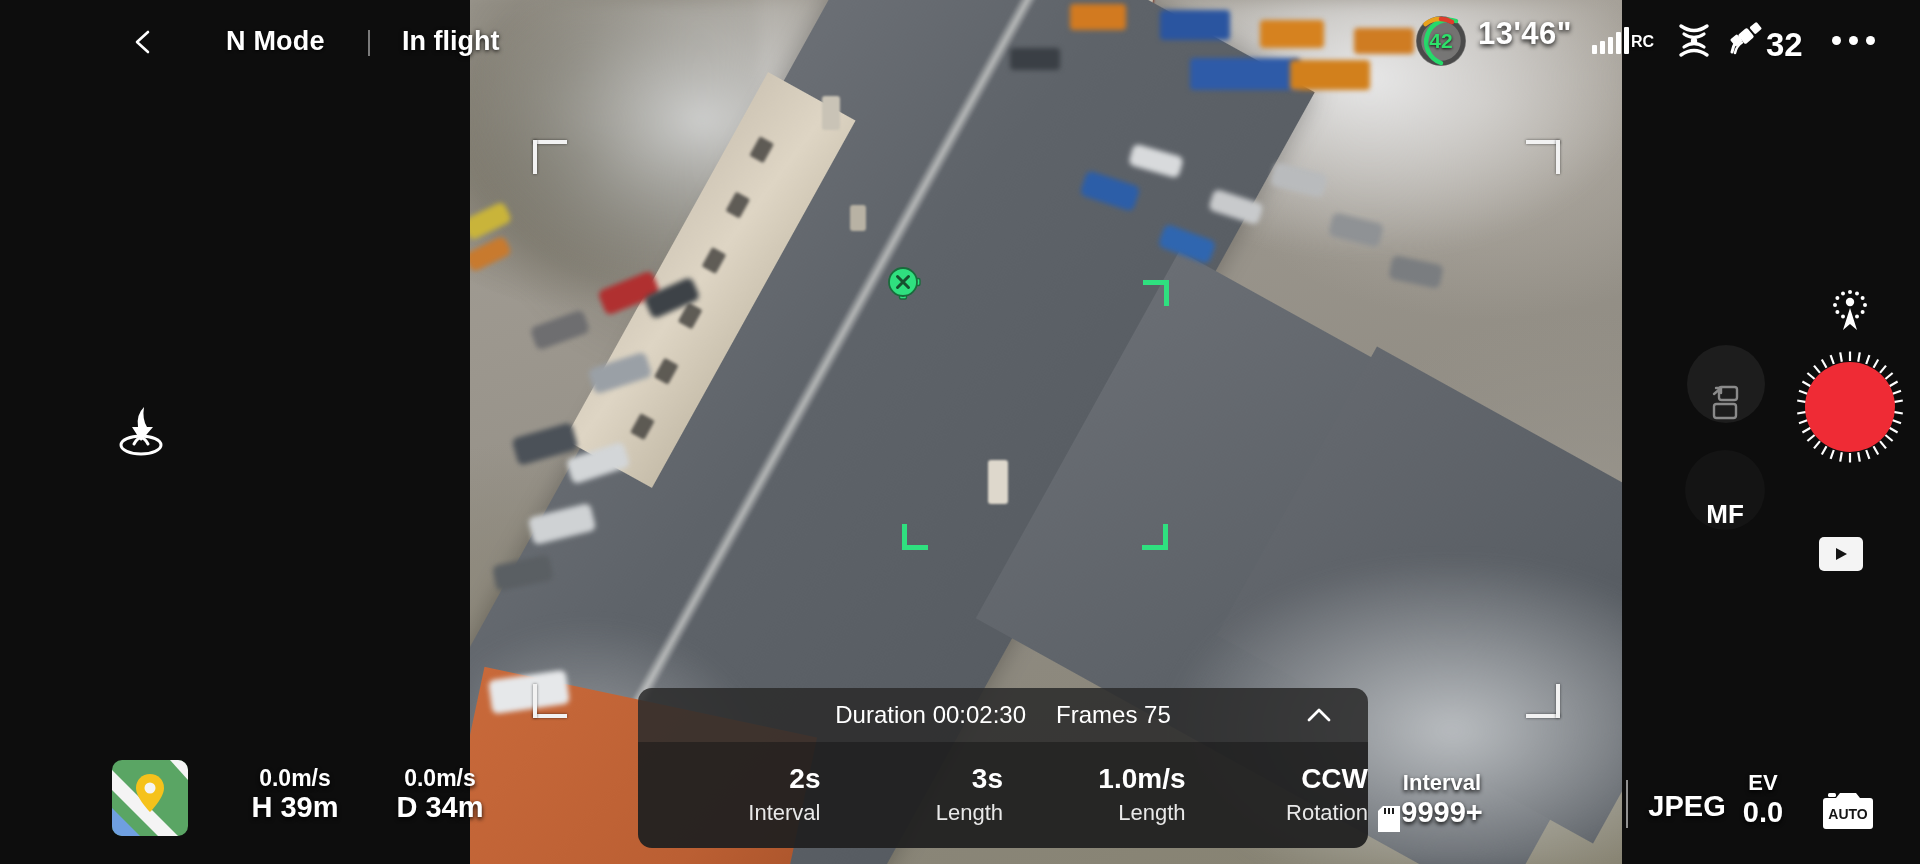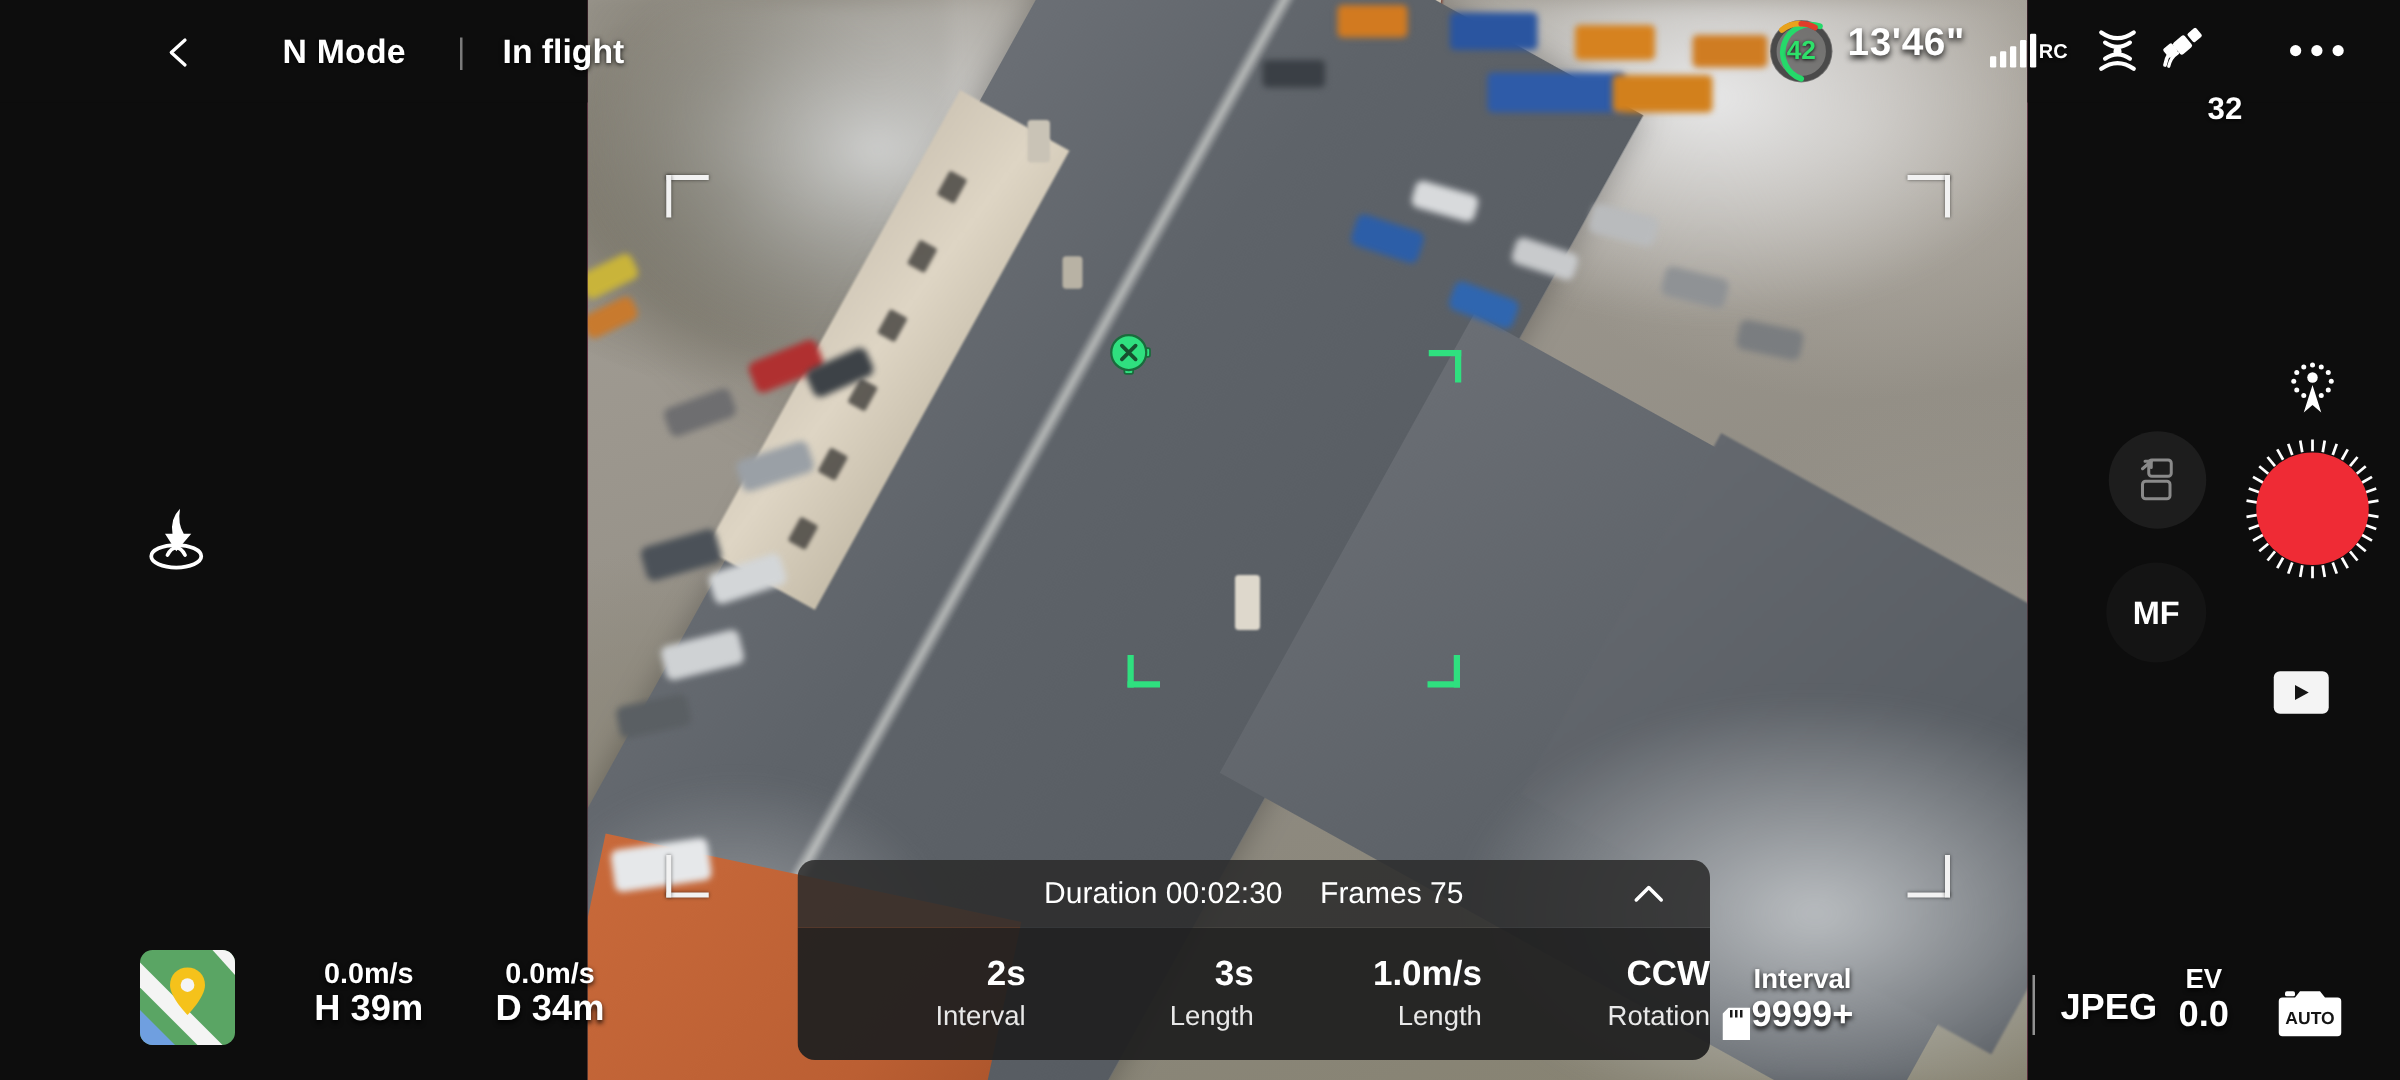--- a/index.html
+++ b/index.html
@@ -2,21 +2,21 @@
 <html><head>
 <meta charset="utf-8">
 <style>
   * { box-sizing: border-box; margin: 0; padding: 0; }
   html, body {
     width: 1920px; height: 864px;
     background: #0d0d0d; overflow: hidden;
     font-family: "Liberation Sans", sans-serif;
     -webkit-font-smoothing: antialiased;
   }
-  #app { position: relative; width: 1920px; height: 864px; background: #be185d; }
+  #app { position: relative; width: 1920px; height: 864px; background: #b91c1c; }
 
   
   #video {
     position: absolute; left: 470px; top: 0; width: 1152px; height: 864px;
     overflow: hidden;
   }
   .vbase { position:absolute; inset:0; background:#8e8a83; }
   .vlayer { position:absolute; }
   
   .v-ground {
@@ -165,23 +165,22 @@
   .sig-bar { width:5px; background:#fff; border-radius:1px; }
   .rc-label {
     position:absolute; left:1631px; top:33px;
     font-size:16px; font-weight:bold; color:#fff;
     text-shadow:0 1px 3px rgba(0,0,0,.9);
   }
   .vision-icon { position:absolute; left:1678px; top:22px; width:32px; height:36px; }
   .sat-icon { position:absolute; left:1730px; top:22px; width:34px; height:34px; }
   .sat-count {
     position:absolute; left:1766px; top:26px;
-    font-size:25px; font-weight:bold; color:#fff;
+    font-size:33px; font-weight:bold; color:#fff;
     text-shadow:0 1px 3px rgba(0,0,0,.9);
-    margin-top:47px;
   }
   .more-btn {
     position:absolute; left:1832px; top:26px; width:56px; height:28px;
     display:flex; align-items:center; gap:8px; pointer-events:auto;
   }
   .more-dot { width:9px; height:9px; border-radius:50%; background:#fff; }
 
   
   .land-icon { position:absolute; left:110px; top:400px; width:62px; height:60px; z-index:28; }
 
@@ -230,21 +229,21 @@
   .cinfo-jpeg    { left:1632px; top:790px; width:110px; }
   .cinfo-ev      { left:1723px; top:770px; width:80px; }
   .sd-icon { position:absolute; left:1378px; top:806px; width:22px; height:26px; z-index:31; }
   .cdiv { position:absolute; left:1626px; top:780px; width:2px; height:48px;
     background:rgba(255,255,255,.55); z-index:30; }
   .auto-cam { position:absolute; left:1820px; top:788px; width:56px; height:44px; z-index:30; }
 
   
   .home-pin { position:absolute; left:1830px; top:288px; width:40px; height:46px; z-index:30; }
   .ctl-round {
-    position:absolute; border-radius:50%; display:flex; align-items:center; justify-content:center;
+    position:absolute; border-radius:50%; display:flex; align-items:flex-end; justify-content:center;
     z-index:30;
   }
   .cam-switch { left:1687px; top:345px; width:78px; height:78px; background:#1d1d1d; }
   .mf-btn {
     left:1685px; top:450px; width:80px; height:80px; background:#141414;
     font-size:26px; font-weight:bold; color:#fff;
   }
   .shutter-wrap { position:absolute; left:1793px; top:350px; width:114px; height:114px; z-index:30; }
   .shutter-inner {
     position:absolute; left:12px; top:12px; width:90px; height:90px;

